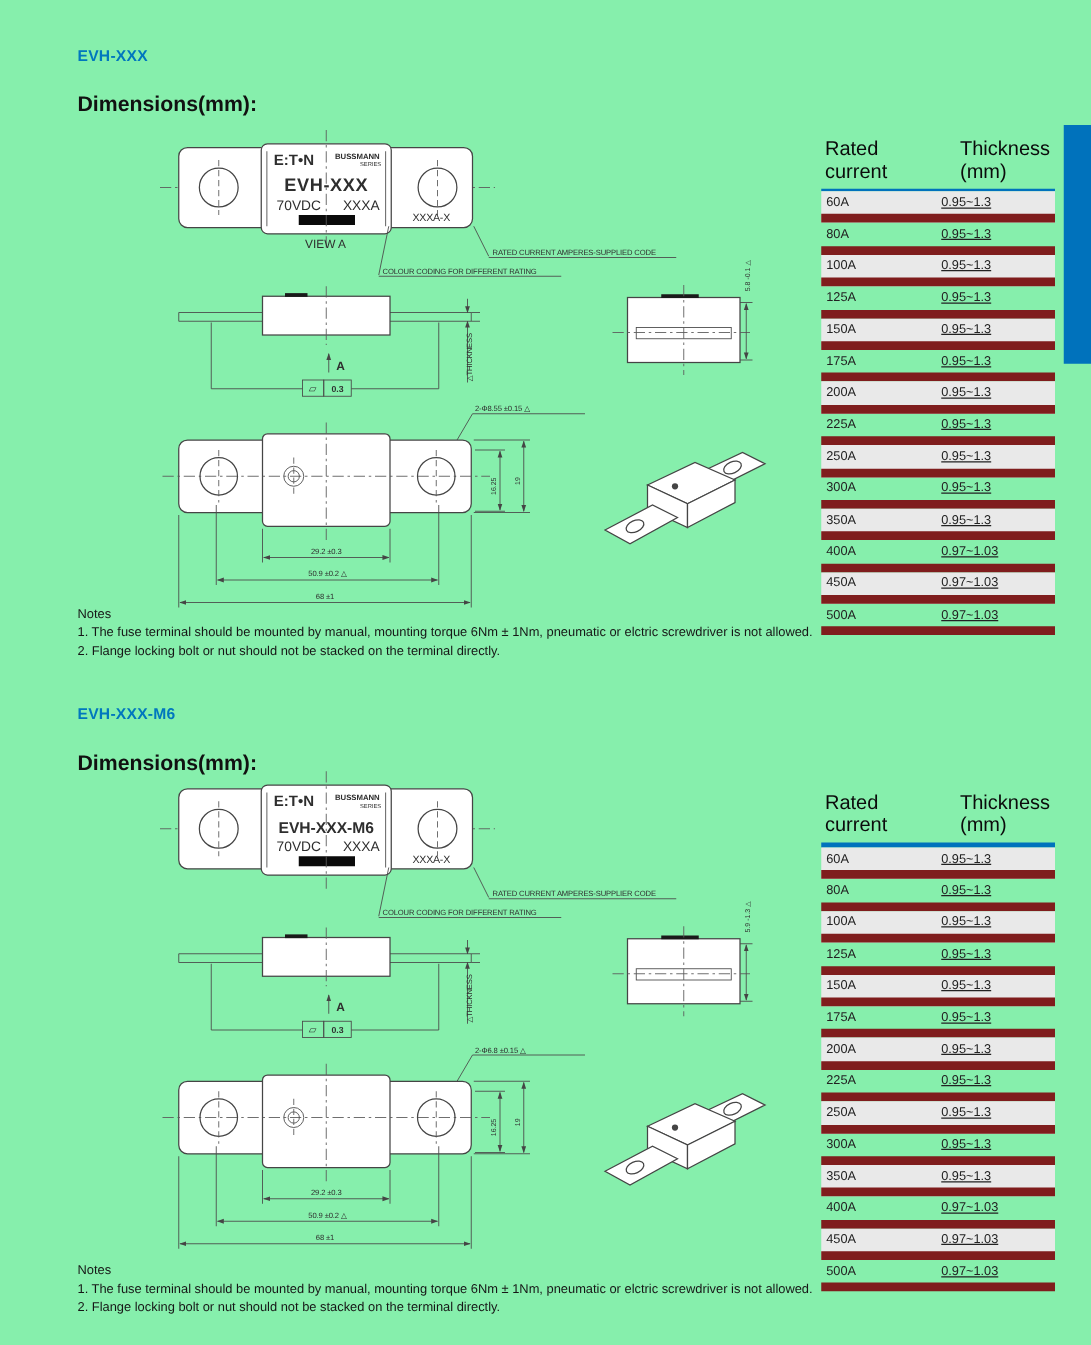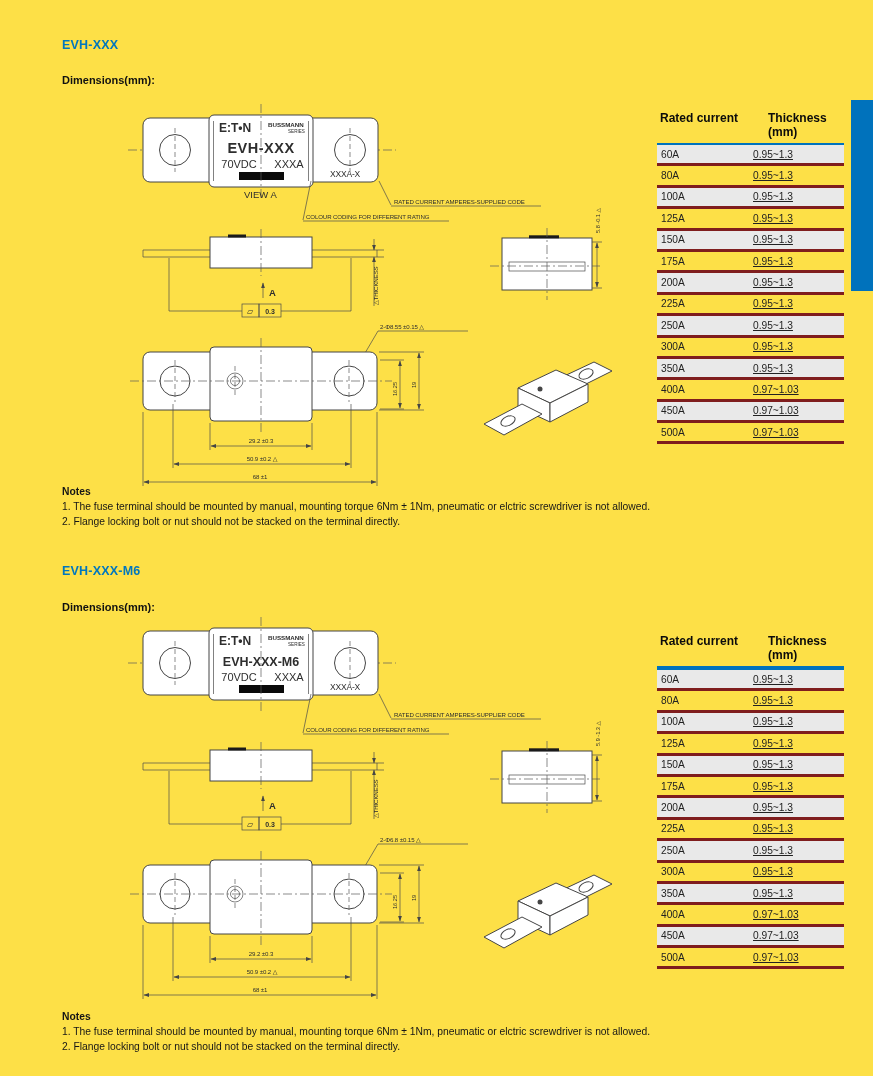--- a/index.html
+++ b/index.html
@@ -1,50 +1,50 @@
 <!DOCTYPE html>
 <html><head>
 <meta charset="utf-8">
 <style>
   html,body{margin:0;padding:0;background:#ffffff;}
-  #page{position:relative;width:873px;height:1076px;background:#fde047;overflow:hidden;
+  #page{position:relative;width:873px;height:1076px;background:#86efac;overflow:hidden;
         font-family:"Liberation Sans",sans-serif;color:#1a1a1a;}
   .abs{position:absolute;}
   .sec-heading{font-size:12.5px;font-weight:bold;color:#0077BE;letter-spacing:.2px;}
-  .dim-label{font-size:11px;font-weight:bold;color:#111;text-align:center;}
+  .dim-label{font-size:17px;font-weight:bold;color:#111;text-align:center;}
   
   svg text{font-family:"Liberation Sans",sans-serif;fill:#2e2e2e;}
   .ln{stroke:#454545;stroke-width:1;fill:none;}
   .lnw{stroke:#454545;stroke-width:1;fill:#fff;}
   .thin{stroke:#4a4a4a;stroke-width:.7;fill:none;}
   .cl{stroke:#5a5a5a;stroke-width:.7;fill:none;stroke-dasharray:9 3 2 3;}
   .cls{stroke:#5a5a5a;stroke-width:.7;fill:none;stroke-dasharray:5 3;}
   .dimln{stroke:#4a4a4a;stroke-width:.7;fill:none;}
   .t6{font-size:6.1px;letter-spacing:-.1px;}
   .t55{font-size:5.6px;}
   .t7{font-size:7px;}
   .t85{font-size:8.5px;letter-spacing:-.2px;}
   .t9{font-size:9.5px;}
   .bold{font-weight:bold;}
   .band{fill:#0a0a0a;}
   
   .dtable{position:absolute;left:657px;width:187px;}
-  .dtable .thead{display:flex;font-size:12px;font-weight:bold;color:#0b0b0b;padding:2px 0 4px 0;}
+  .dtable .thead{display:flex;font-size:16px;font-weight:normal;color:#0b0b0b;padding:2px 0 4px 0;}
   .dtable .thead .c1{width:92px;padding-left:3px;}
   .dtable .thead .c2{flex:1;margin-left:16px;}
   .blue-rule{background:#0072BC;height:2px;}
   .blue-rule.thick{height:4px;}
   .rows .trow{display:flex;align-items:center;height:18.4px;font-size:10.2px;color:#222;
-              border-bottom:3px solid #7f1d1d;}
+              border-bottom:7px solid #7f1d1d;}
   .rows .trow:nth-child(odd){background:#e9e9e9;}
   .rows .c1{width:92px;padding-left:4px;}
   .rows .c2{flex:1;text-decoration:underline;}
   
   .notes{font-size:10.3px;line-height:15px;color:#161616;width:660px;}
-  .notes .ntitle{font-weight:bold;}
+  .notes .ntitle{font-weight:normal;}
   
   .side-tab{position:absolute;left:851px;top:100px;width:22px;height:191px;background:#0072BC;}
 </style>
 </head>
 <body>
 
 <div id="page">
 
   <div class="abs sec-heading" style="left:62px;top:38px;">EVH-XXX</div>
   <div class="abs dim-label" style="left:62px;top:74px;">Dimensions(mm):</div>

